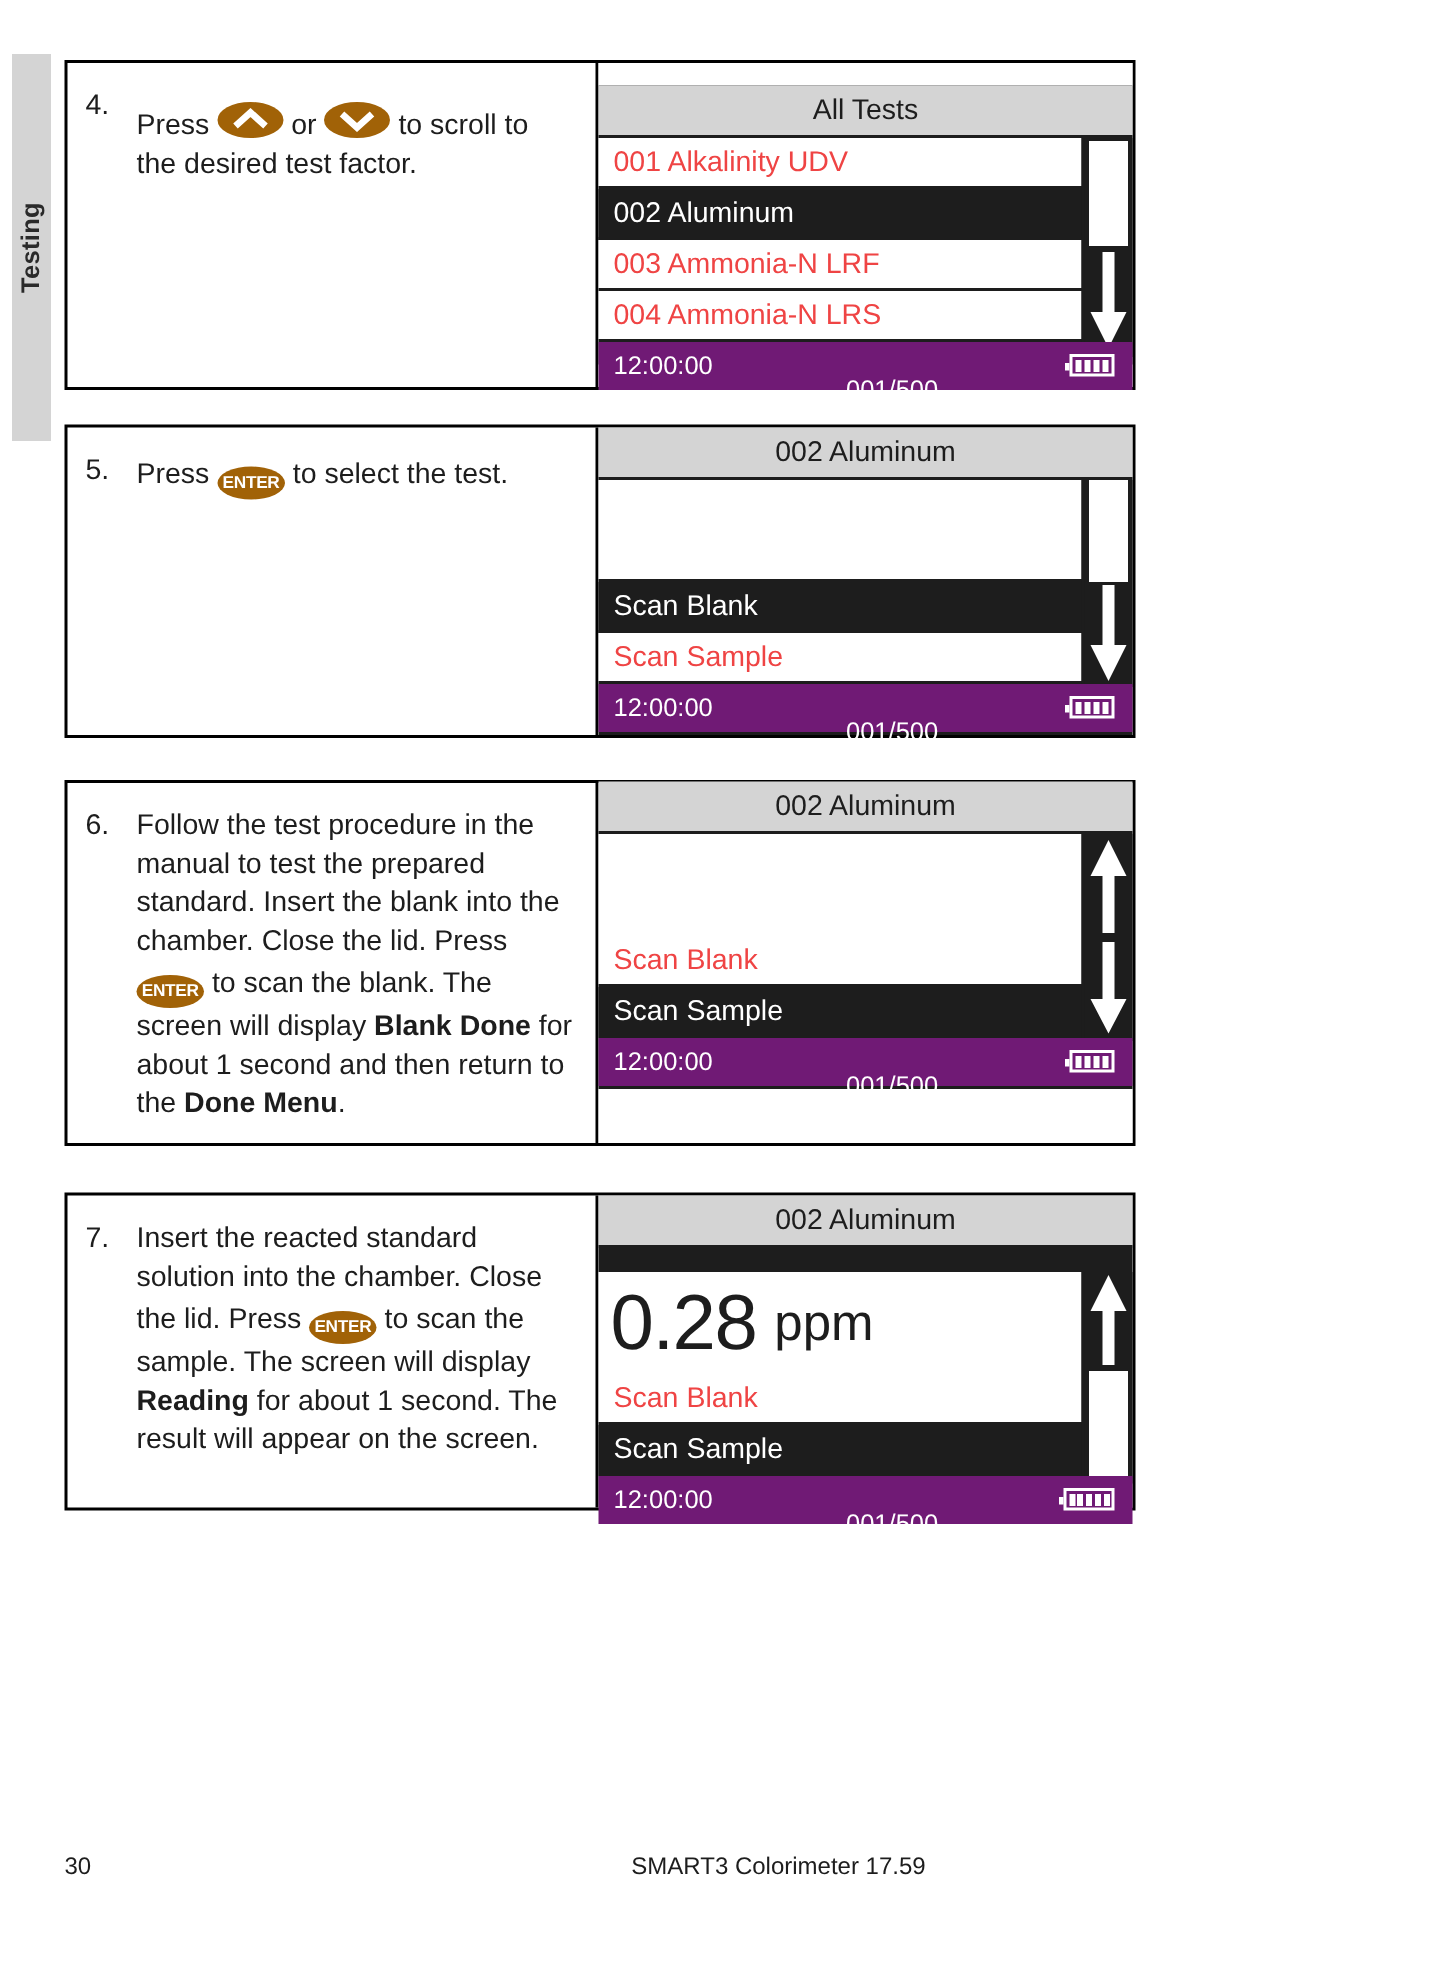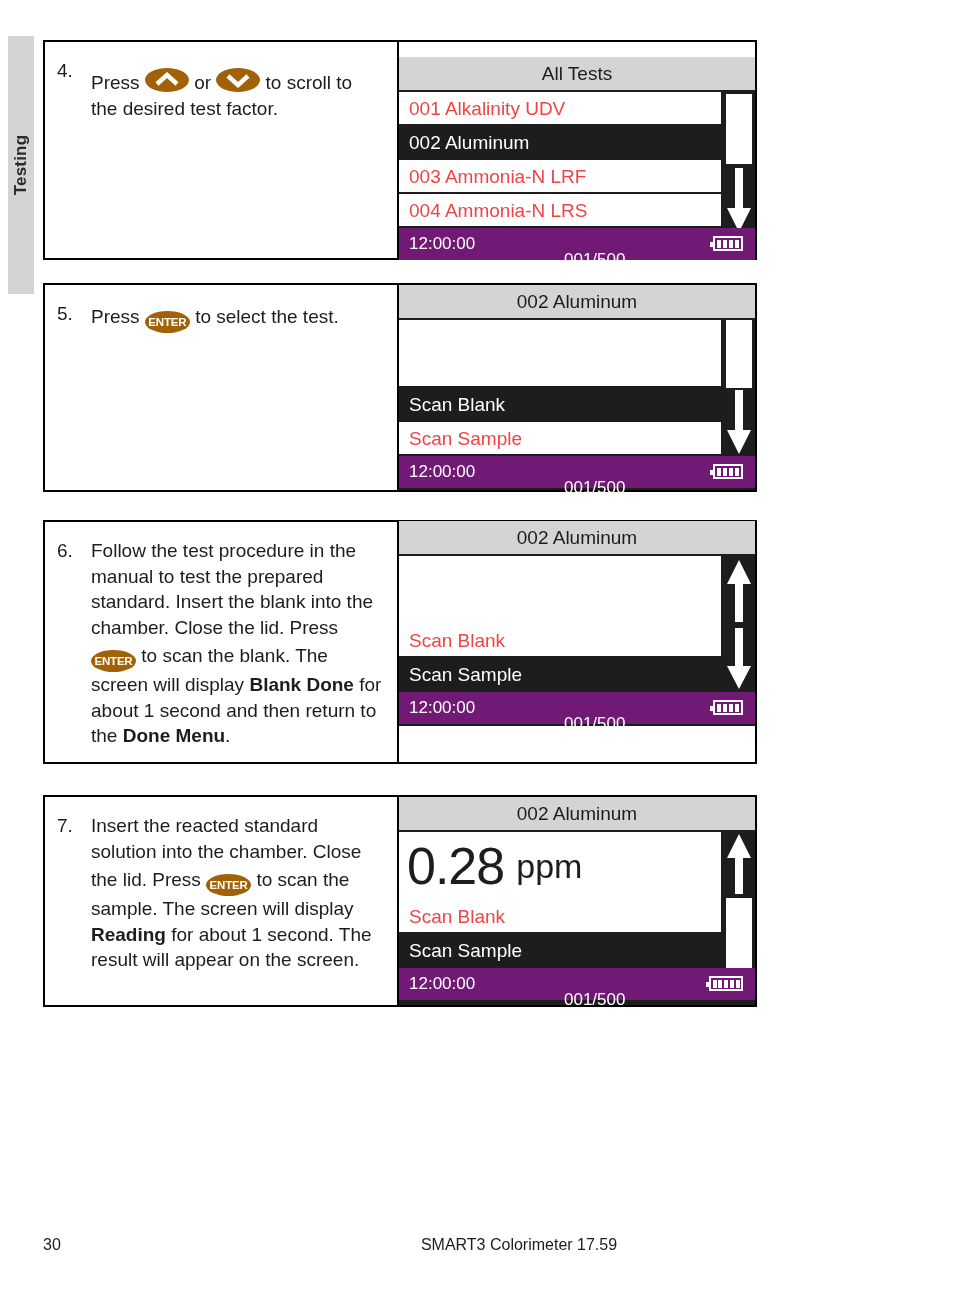--- a/index.html
+++ b/index.html
@@ -209,20 +209,21 @@
   .scr-reading {
     background: #fff;
     color: #1d1d1d;
     height: 68px;
     width: 324px;
     box-sizing: border-box;
     padding-left: 8px;
     display: flex;
     align-items: center;
     border-bottom: 0;
+    margin-top: 16px;
   }
   .rd-num { font-size: 52px; line-height: 52px; letter-spacing: -1px; }
   .rd-unit { font-size: 34px; line-height: 34px; margin-left: 12px; }
 
   
   .footer {
     position: absolute;
     left: 0;
     top: 1236px;
     width: 818px;

